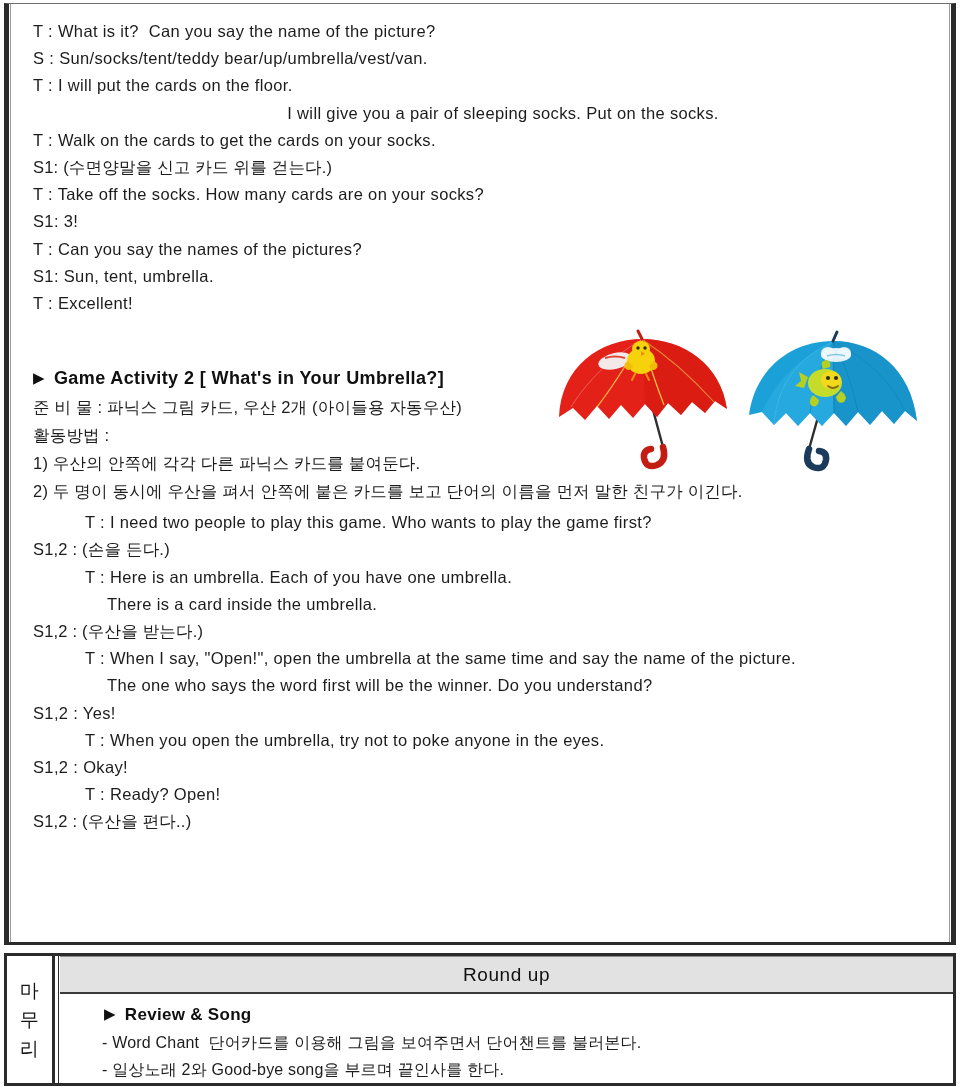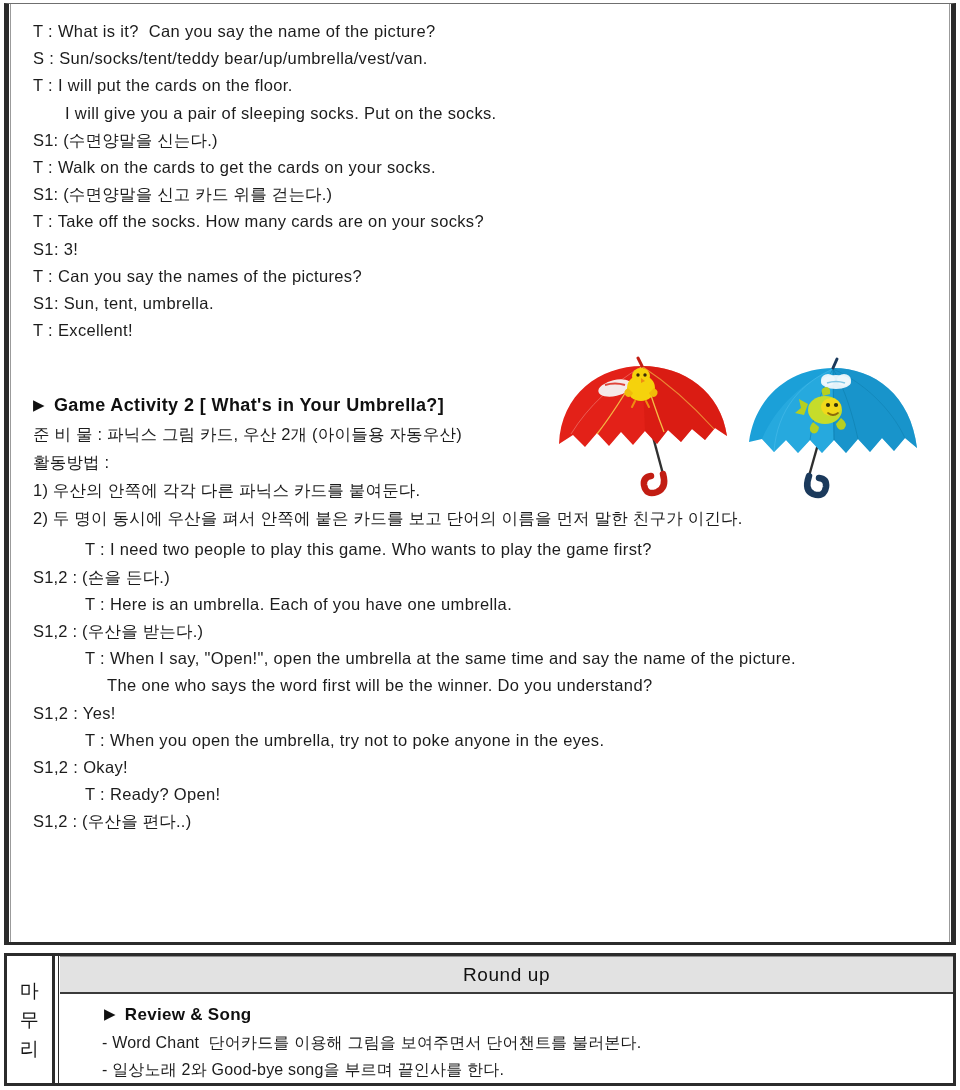--- a/index.html
+++ b/index.html
@@ -68,21 +68,21 @@
   .line {
     font-size: 16.5px;
     line-height: 27.2px;
     white-space: pre;
     letter-spacing: 0.35px;
     color: #1c1c1c;
   }
   .line.ko { letter-spacing: 0.2px; }
 
   .ind-0  { padding-left: 14px; }
-  .ind-2  { padding-left: 46px; }
+  .ind-2  { padding-left: 46px; text-align: center; }
   .ind-3  { padding-left: 66px; }
   .ind-4  { padding-left: 88px; }
 
   
   .activity-block {
     margin-top: 46px;
     position: relative;
   }
   .activity-title {
     font-size: 18px;
@@ -203,21 +203,20 @@
 <div class="page">
 
   <div class="main-panel">
     <div class="panel-inner">
 
       <div>
         <div class="line ind-0">T : What is it?  Can you say the name of the picture?</div>
         <div class="line ind-0">S : Sun/socks/tent/teddy bear/up/umbrella/vest/van.</div>
         <div class="line ind-0">T : I will put the cards on the floor.</div>
         <div class="line ind-2">I will give you a pair of sleeping socks. Put on the socks.</div>
-        <div class="line ind-0 ko">S1: (수면양말을 신는다.)</div>
         <div class="line ind-0">T : Walk on the cards to get the cards on your socks.</div>
         <div class="line ind-0 ko">S1: (수면양말을 신고 카드 위를 걷는다.)</div>
         <div class="line ind-0">T : Take off the socks. How many cards are on your socks?</div>
         <div class="line ind-0">S1: 3!</div>
         <div class="line ind-0">T : Can you say the names of the pictures?</div>
         <div class="line ind-0">S1: Sun, tent, umbrella.</div>
         <div class="line ind-0">T : Excellent!</div>
       </div>
 
       <div class="activity-block">
@@ -312,20 +311,21 @@
               </g>
             </g>
           </svg>
         </div>
       </div>
 
       <div style="margin-top:4px;">
         <div class="line ind-3">T : I need two people to play this game. Who wants to play the game first?</div>
         <div class="line ind-0 ko">S1,2 : (손을 든다.)</div>
         <div class="line ind-3">T : Here is an umbrella. Each of you have one umbrella.</div>
+        <div class="line ind-4">There is a card inside the umbrella.</div>
         <div class="line ind-0 ko">S1,2 : (우산을 받는다.)</div>
         <div class="line ind-3">T : When I say, "Open!", open the umbrella at the same time and say the name of the picture.</div>
         <div class="line ind-4">The one who says the word first will be the winner. Do you understand?</div>
         <div class="line ind-0">S1,2 : Yes!</div>
         <div class="line ind-3">T : When you open the umbrella, try not to poke anyone in the eyes.</div>
         <div class="line ind-0">S1,2 : Okay!</div>
         <div class="line ind-3">T : Ready? Open!</div>
         <div class="line ind-0 ko">S1,2 : (우산을 편다..)</div>
       </div>
 

